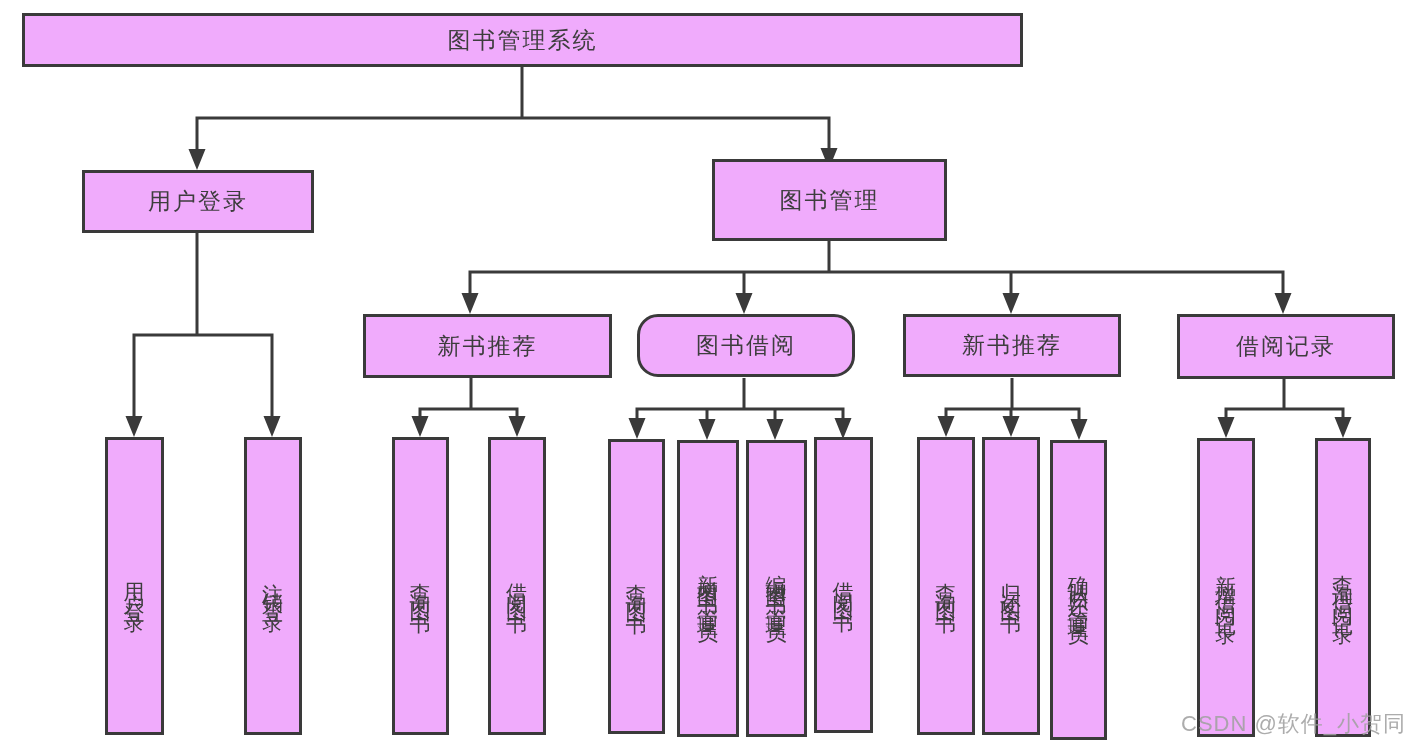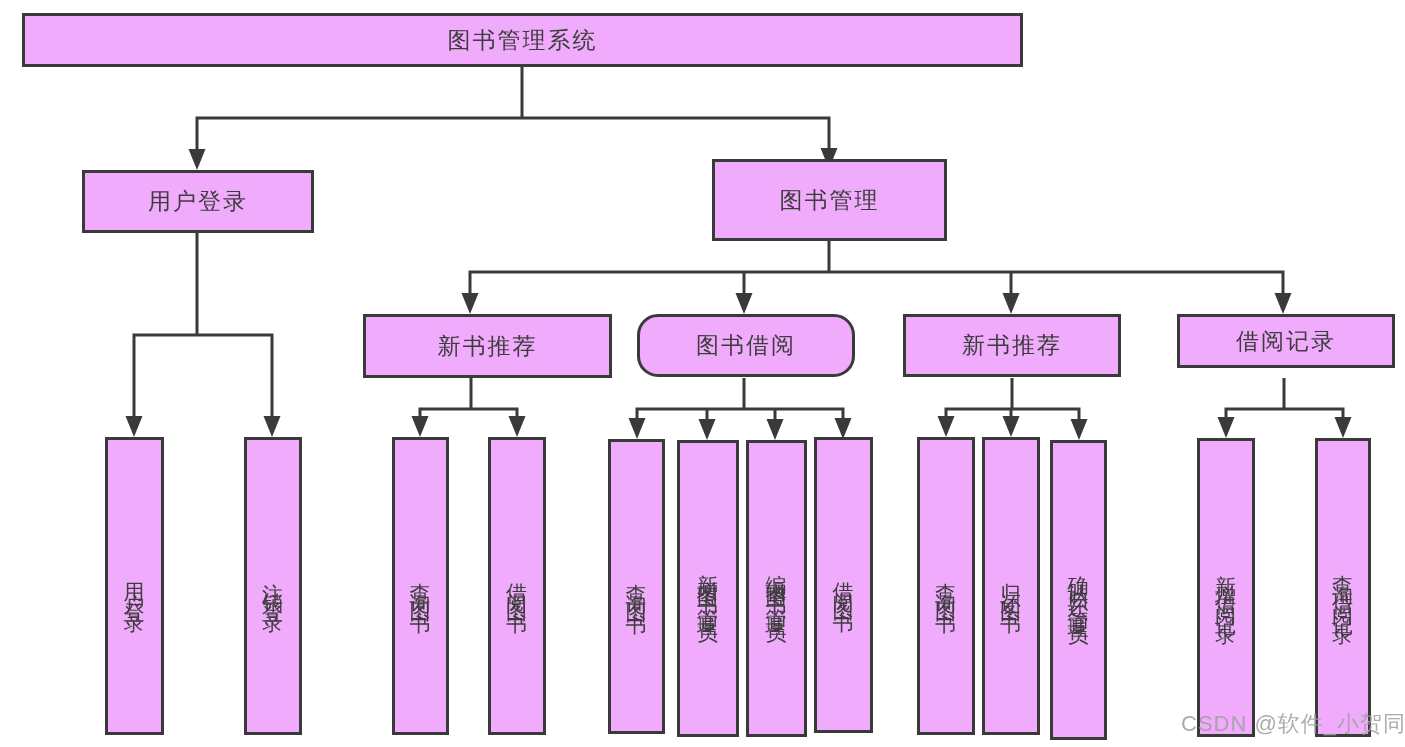--- a/index.html
+++ b/index.html
@@ -94,21 +94,21 @@
   </svg>
 
   <div class="box hbox" style="left:22px; top:13px; width:1001px; height:54px;">图书管理系统</div>
 
   <div class="box hbox" style="left:82px; top:170px; width:232px; height:63px;">用户登录</div>
   <div class="box hbox" style="left:712px; top:159px; width:235px; height:82px;">图书管理</div>
 
   <div class="box hbox" style="left:363px; top:314px; width:249px; height:64px;">新书推荐</div>
   <div class="box hbox" style="left:637px; top:314px; width:218px; height:63px;border-radius:21px;">图书借阅</div>
   <div class="box hbox" style="left:903px; top:314px; width:218px; height:63px;">新书推荐</div>
-  <div class="box hbox" style="left:1177px; top:314px; width:218px; height:54px;">借阅记录</div>
+  <div class="box hbox" style="left:1177px; top:314px; width:218px; height:65px;">借阅记录</div>
 
   <div class="box vbox" style="left:105px; top:437px; width:59px; height:298px;">用户登录</div>
   <div class="box vbox" style="left:244px; top:437px; width:58px; height:298px;">注销登录</div>
 
   <div class="box vbox" style="left:392px; top:437px; width:57px; height:298px;">查询图书</div>
   <div class="box vbox" style="left:488px; top:437px; width:58px; height:298px;">借阅图书</div>
 
   <div class="box vbox" style="left:608px; top:439px; width:57px; height:295px;">查询图书</div>
   <div class="box vbox long" style="left:677px; top:440px; width:62px; height:297px;">新增图书（管理员）</div>
   <div class="box vbox long" style="left:746px; top:440px; width:61px; height:297px;">编辑图书（管理员）</div>

